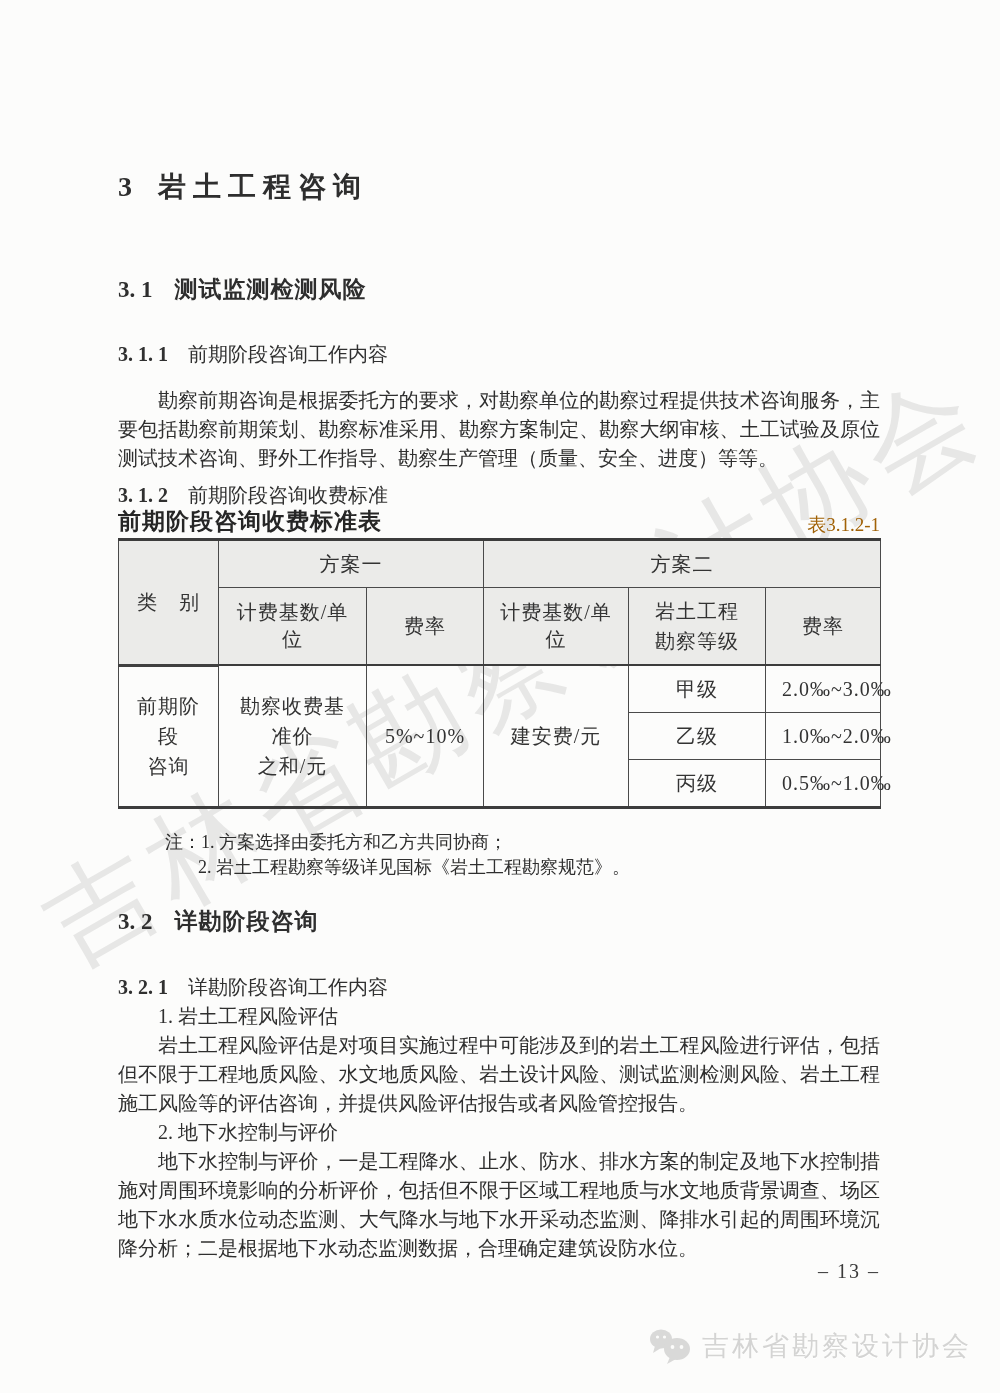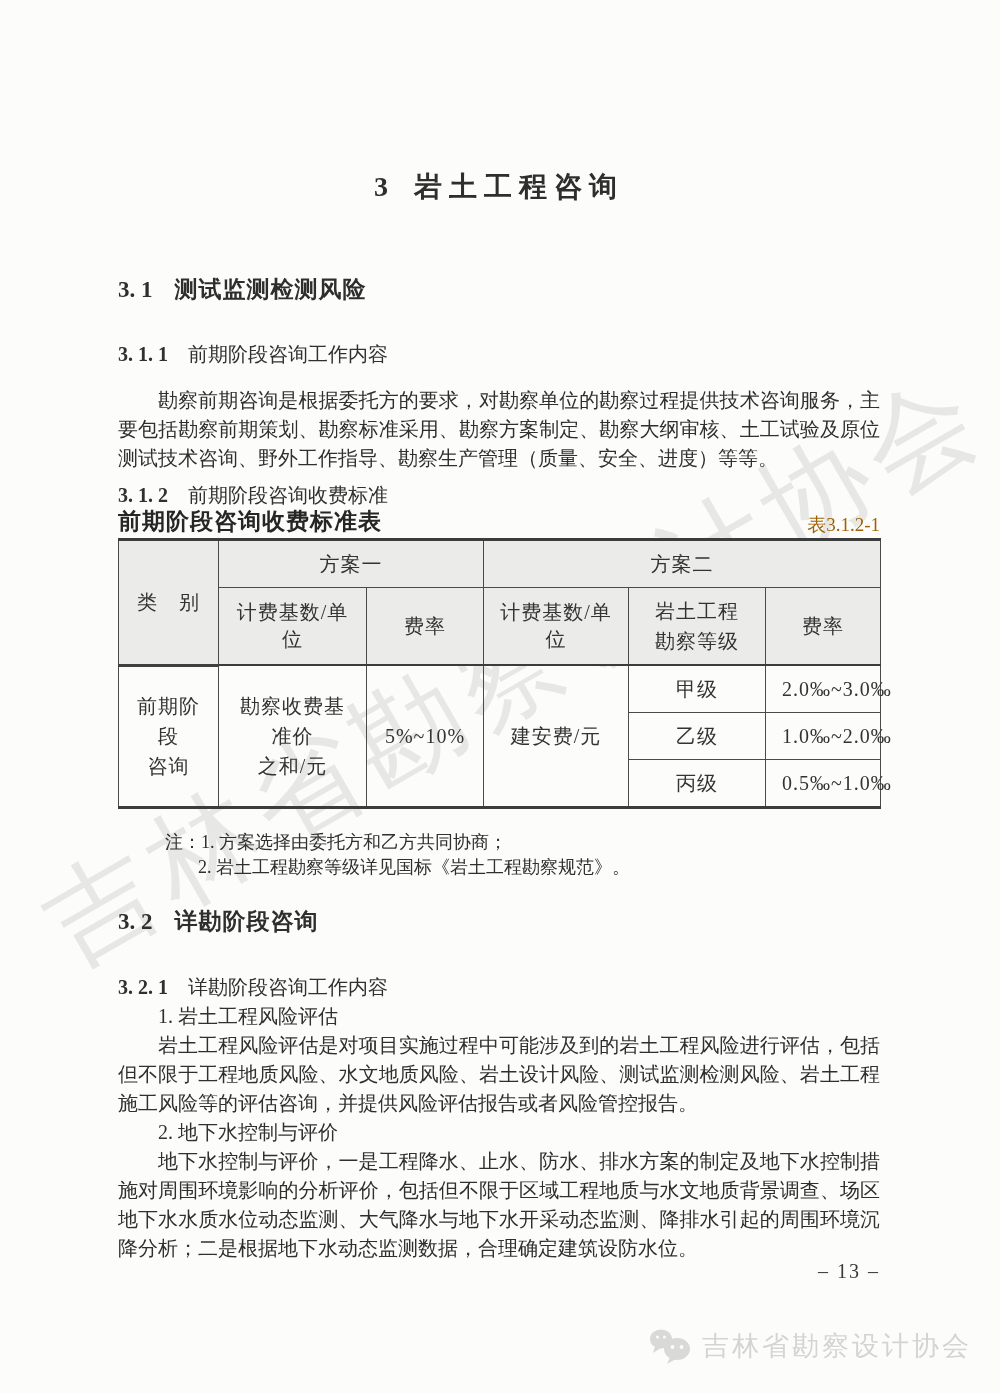--- a/index.html
+++ b/index.html
@@ -21,21 +21,21 @@
     font-size:108px; letter-spacing:10px;
     color:rgba(90,90,90,0.13);
     transform:rotate(-30deg); transform-origin:0 50%;
     pointer-events:none; user-select:none;
     font-family:"Liberation Serif","DejaVu Serif",serif;
   }
 
   
   .chapter-title {
     position:absolute; top:168px; left:0; width:762px;
-    text-align:center; font-weight:bold; font-size:28px;
+    font-weight:bold; font-size:28px;
     color:#2e2e2e;
   }
   .chapter-title .num { margin-right:26px; font-family:"Liberation Serif",serif; }
   .chapter-title .ttl { letter-spacing:7px; font-family:"Liberation Sans","DejaVu Sans",sans-serif; }
 
   
   .h2 { position:absolute; left:0; font-size:23px; font-weight:bold; color:#2e2e2e; }
   .h2 .num { font-family:"Liberation Serif",serif; margin-right:22px; }
   .h2 .ttl { font-family:"Liberation Sans","DejaVu Sans",sans-serif; letter-spacing:1px; }
   .h2-31 { top:274px; }

